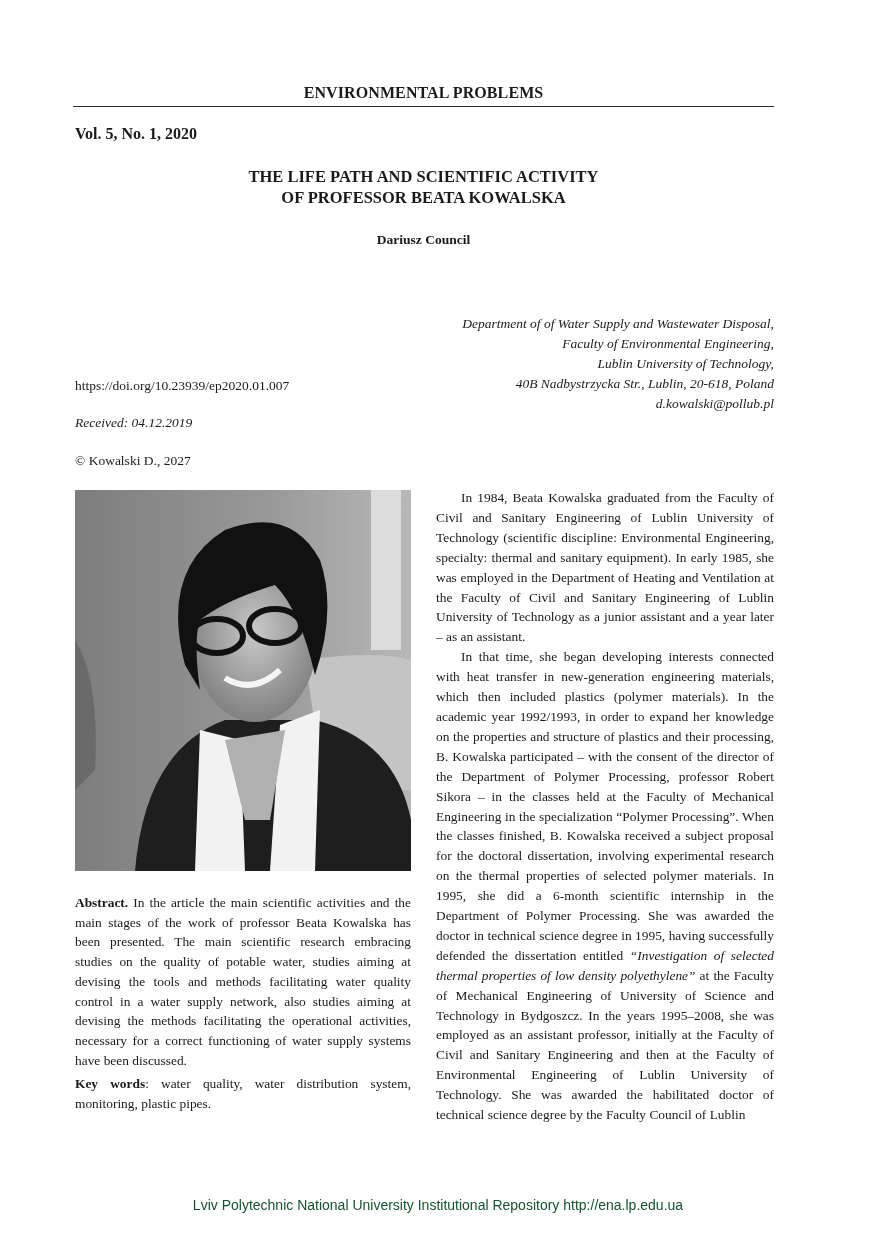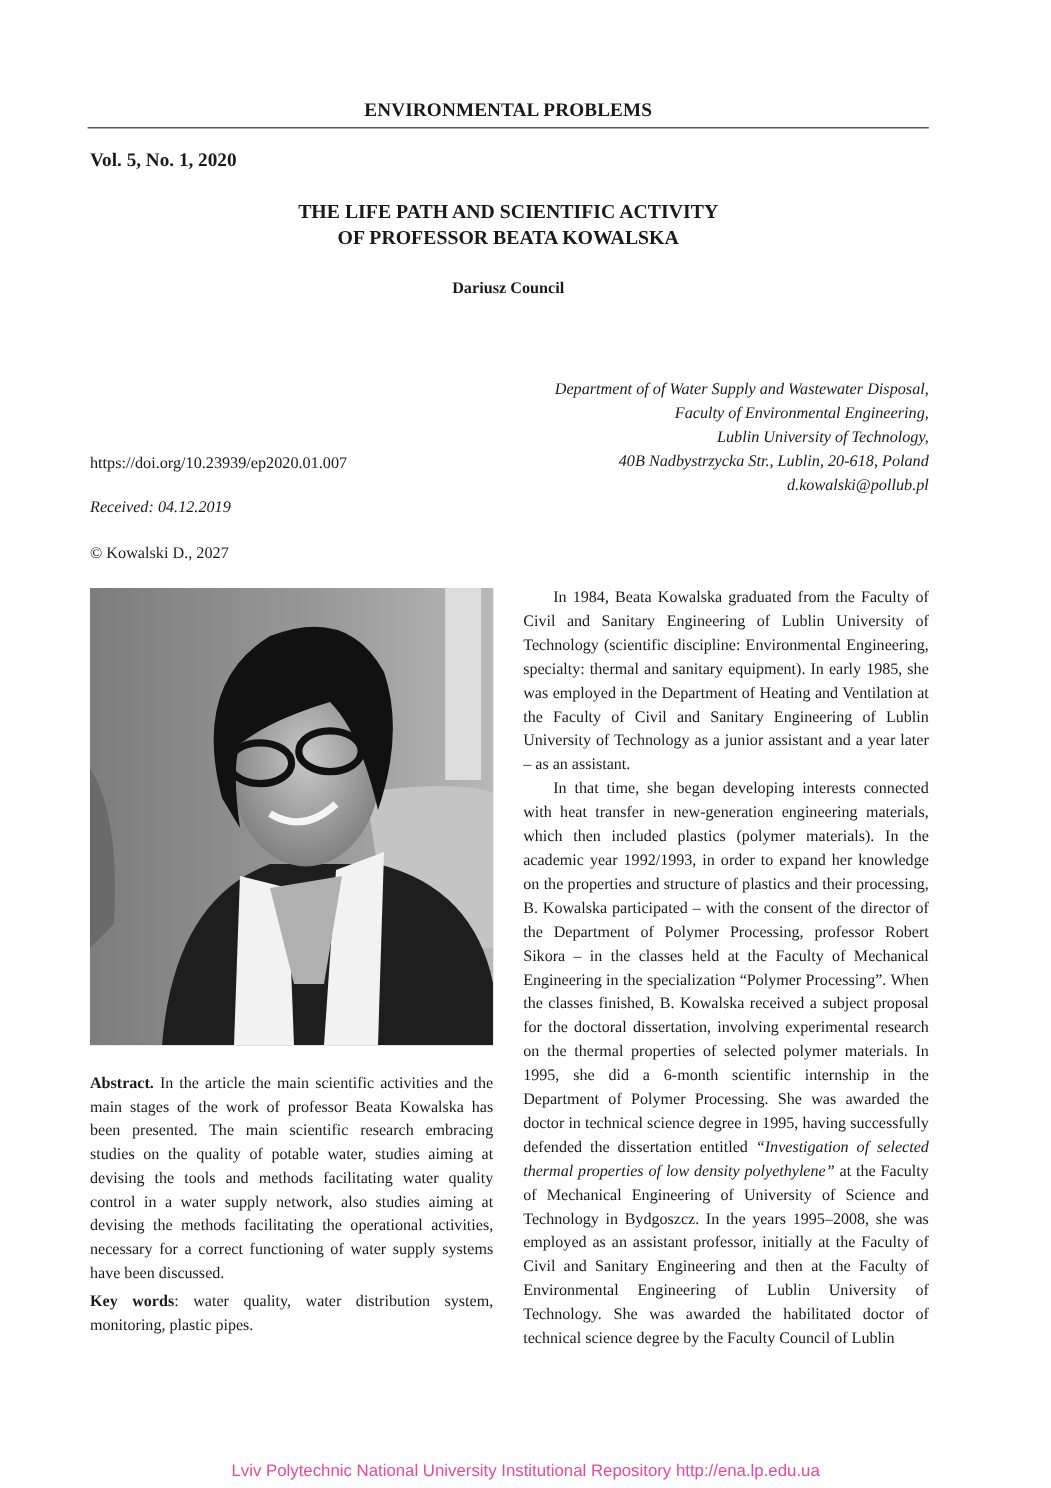--- a/index.html
+++ b/index.html
@@ -15,21 +15,21 @@
     .received { top: 415px; font-style: italic; }
     .copyright { top: 453px; }
     .photo { position: absolute; left: 75px; top: 490px; width: 336px; height: 381px; overflow: hidden; background: #8a8a8a; }
     .col-left { position: absolute; left: 75px; top: 893px; width: 336px; font-size: 13.4px; line-height: 19.7px; text-align: justify; }
     .col-right { position: absolute; left: 436px; top: 488px; width: 338px; font-size: 13.4px; line-height: 19.9px; text-align: justify; }
     .col-right p { margin: 0; text-indent: 25px; }
     .col-left p { margin: 0; }
     .col-left p.kw { margin-top: 4px; }
     .lbl { font-weight: bold; }
     .ital { font-style: italic; }
-    .footer { position: absolute; left: 0; top: 1197px; width: 876px; text-align: center; font-family: "Liberation Sans", sans-serif; font-size: 14px; color: #ec4899; margin-top: 20px; }
+    .footer { position: absolute; left: 0; top: 1197px; width: 876px; text-align: center; font-family: "Liberation Sans", sans-serif; font-size: 14px; color: #14532d; }
   </style>
 </head>
 <body>
 
 <div class="journal-header">ENVIRONMENTAL PROBLEMS</div>
 <div class="header-rule"></div>
 
 <div class="volume">Vol. 5, No. 1, 2020</div>
 
 <div class="title">

